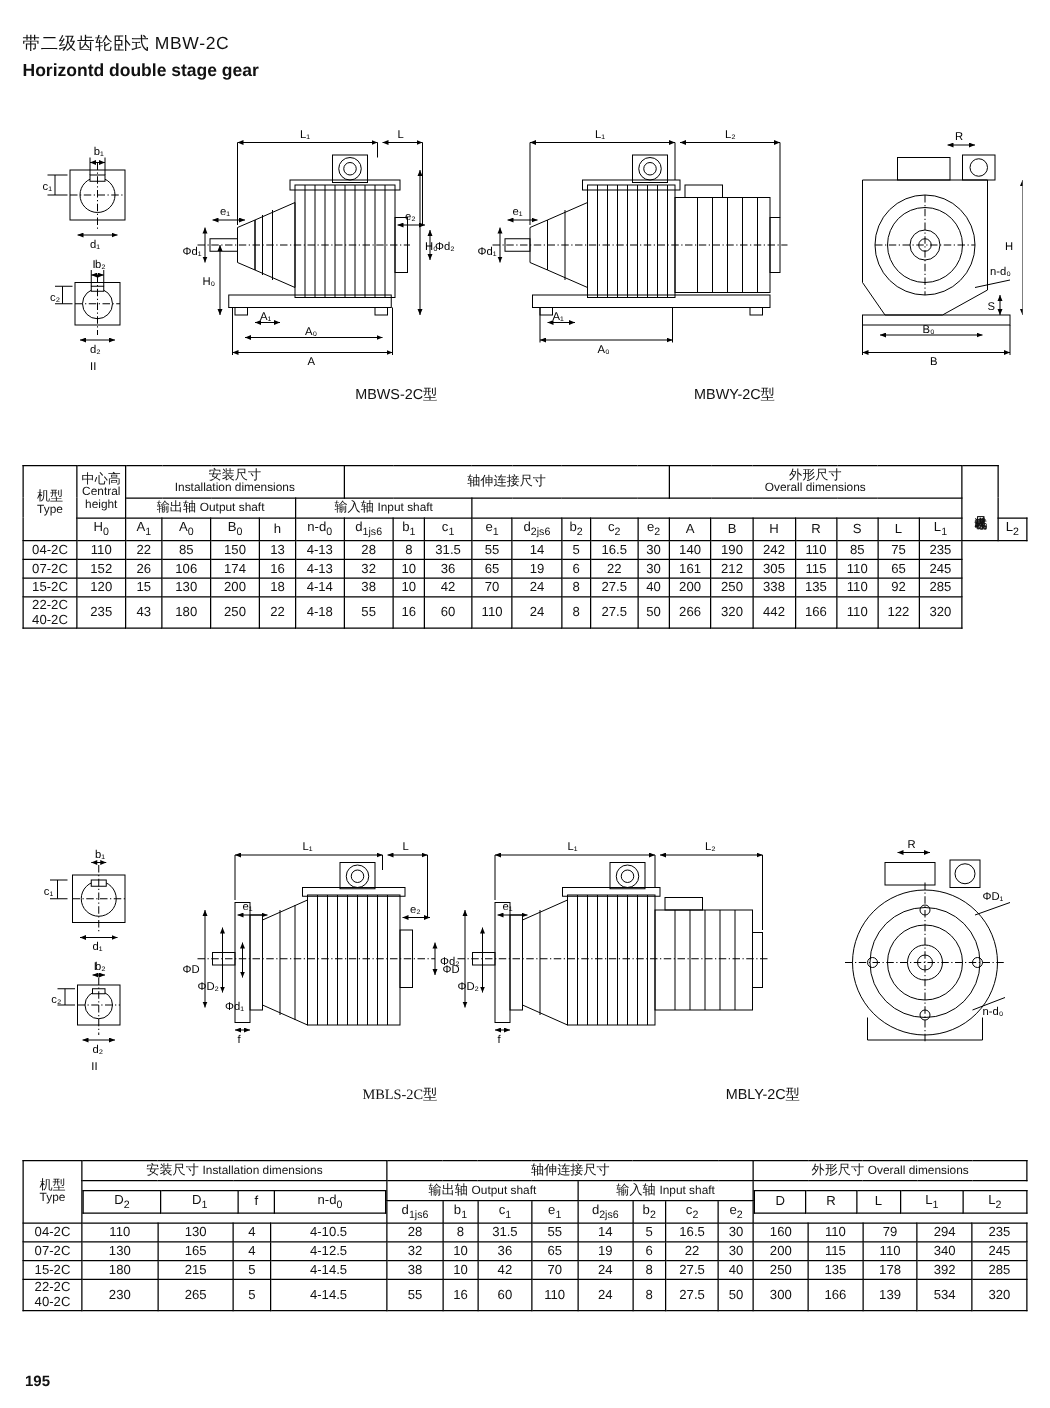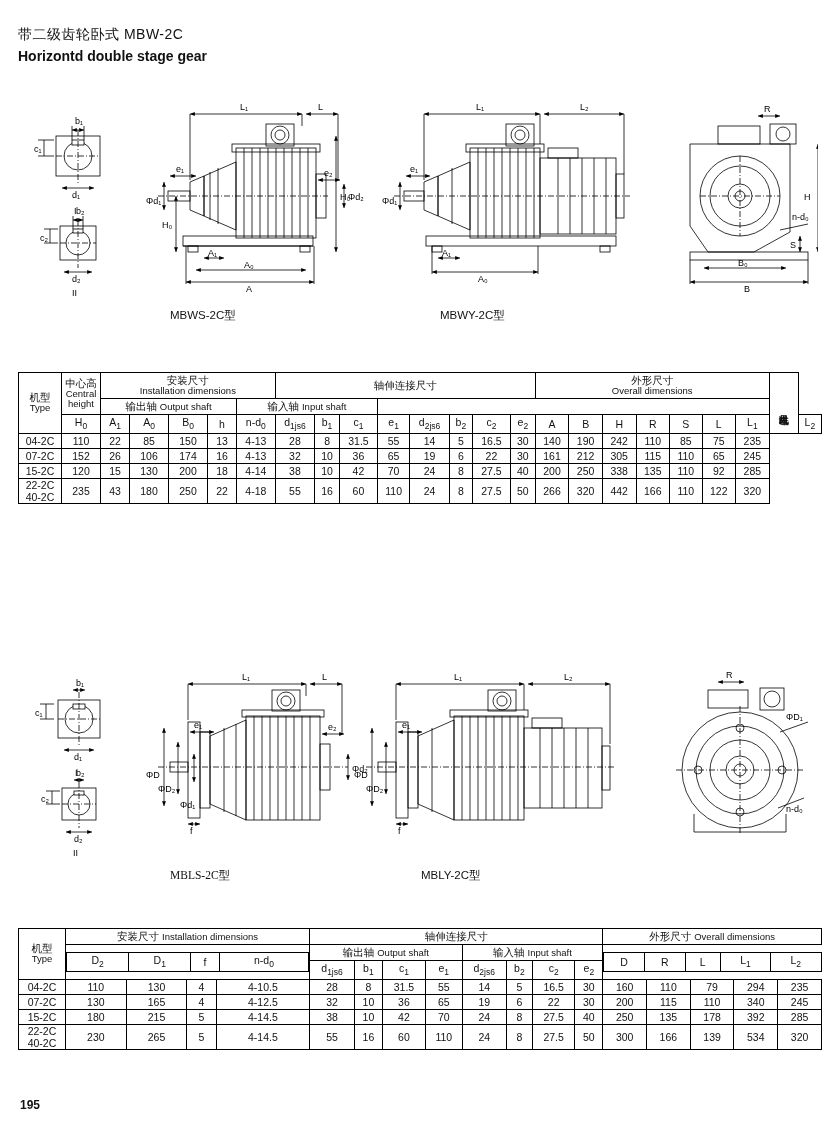--- a/index.html
+++ b/index.html
@@ -9,21 +9,21 @@
     color:#111;position:relative;overflow:hidden;
   }
   .page{position:relative;width:840px;height:1000px;}
 
   
   .sec-head{position:absolute;left:18px;}
   .sec-head .cn{font-size:14px;letter-spacing:.5px;margin:0 0 4px 0;white-space:nowrap;}
   .sec-head .en{font-size:14px;font-weight:bold;margin:0;white-space:nowrap;}
 
   
-  .cap{position:absolute;font-size:11.5px;text-align:left;white-space:nowrap;}
+  .cap{position:absolute;font-size:11.5px;text-align:right;white-space:nowrap;}
 
   
   .fig{position:absolute;}
   .fig svg{display:block;}
 
   
   table.spec{
     position:absolute;border-collapse:collapse;
     font-size:10.5px;background:#fff;
   }
@@ -592,21 +592,21 @@
         <line x1="762" y1="66" x2="790" y2="56"></line>
         <text x="768" y="54" stroke="none" fill="#000">ΦD₁</text>
 
         <line x1="760" y1="142" x2="786" y2="132"></line>
         <text x="768" y="146" stroke="none" fill="#000">n-d₀</text>
       </g>
     </svg>
   </div>
 
   <div class="cap" style="left:170px;top:868px;width:180px;font-family:Liberation Serif, serif;">MBLS-2C型</div>
-  <div class="cap" style="left:421px;top:868px;width:180px;">MBLY-2C型</div>
+  <div class="cap" style="left:460px;top:868px;width:180px;">MBLY-2C型</div>
 
   <table class="spec" id="table2" style="left:18px;top:928px;width:804px;">
     <thead>
       <tr>
         <th rowspan="3" style="width:42px;">
           <div class="hd-cn">机型</div>
           <div class="hd-en">Type</div>
         </th>
         <th colspan="4" class="nw">
           <span class="hd-cn">安装尺寸</span>

